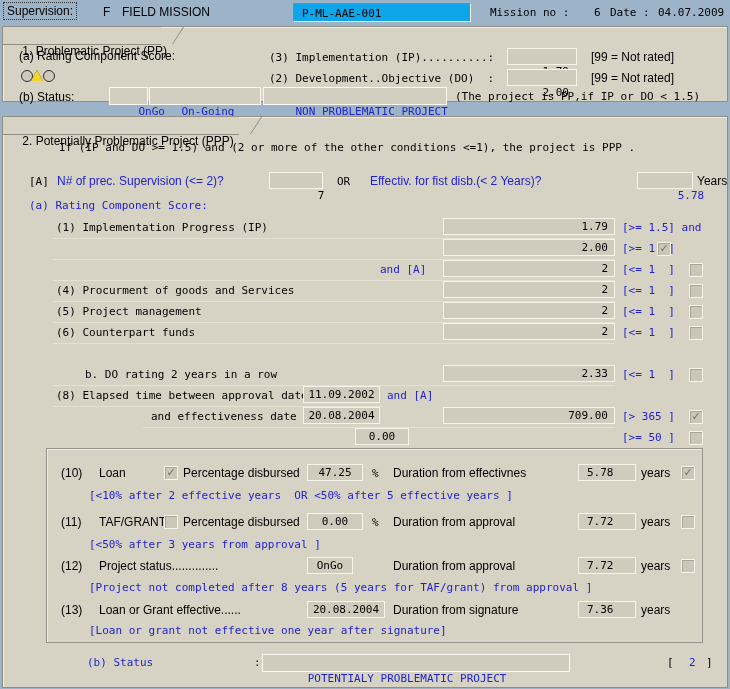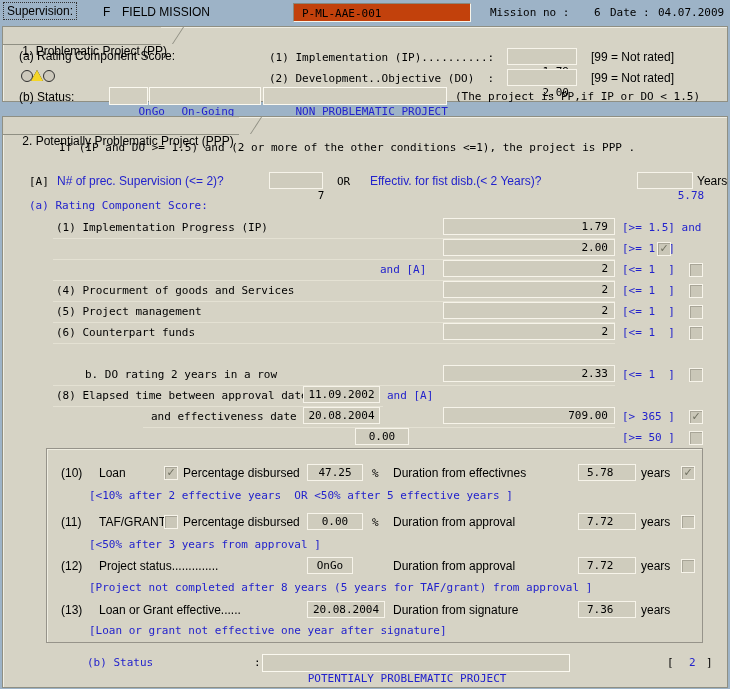--- a/index.html
+++ b/index.html
@@ -25,21 +25,21 @@
   .val.c{text-align:center;}
   .val.l{padding-left:8px;}
   .cellbox{position:absolute;height:18px;background:#d2cfc0;border:1px solid #fbf9f0;
        font-family:"DejaVu Sans Mono",monospace;font-size:11px;line-height:16px;
        color:#2222cc;box-sizing:border-box;padding-left:5px;white-space:pre;}
   .cb{position:absolute;width:14px;height:14px;background:#cac7b8;border:1px solid #f7f4ea;
       box-shadow:inset 1px 1px 0 #a8a597;box-sizing:border-box;text-align:center;}
   .cb span{font-family:"DejaVu Sans",sans-serif;font-size:11px;font-weight:bold;color:#6f6f5f;line-height:12px;display:block;}
   .gbox{position:absolute;border:1px solid #96938a;box-shadow:inset 1px 1px 0 #efede1;}
   .rline{position:absolute;height:1px;background:#e4e1d3;}
-  .sunken{position:absolute;background:#c2410c;box-sizing:border-box;
+  .sunken{position:absolute;background:#0ea5e9;box-sizing:border-box;
       border-top:1px solid #8a887c;border-left:1px solid #8a887c;
       border-bottom:1px solid #f7f4ea;border-right:1px solid #f7f4ea;}
   .circ{position:absolute;width:12px;height:12px;border-radius:50%;background:#cdc9bc;border:1px solid #2f2f2f;box-sizing:border-box;}
   .tri{position:absolute;width:0;height:0;border-left:6px solid transparent;border-right:6px solid transparent;
        border-bottom:11px solid #f5d628;filter:drop-shadow(0 0 0.6px #000);}
   .dotted{border:1px dotted #333;padding:1px 3px;}
 </style>
 </head>
 <body>
 
@@ -62,21 +62,21 @@
   </div>
 
   <span class="abs sans" style="top:22px;left:16px;">(a) Rating Component Score:</span>
 
   <div class="abs" style="top:42px;left:18px;width:40px;height:14px;">
     <span class="circ" style="top:1px;left:0;"></span>
     <span class="tri" style="top:1px;left:10px;"></span>
     <span class="circ" style="top:1px;left:22px;"></span>
   </div>
 
-  <span class="abs mono" style="top:24px;left:266px;">(1) Implementation (IP)..........:</span>
+  <span class="abs mono" style="top:24px;left:266px;">(3) Implementation (IP)..........:</span>
   <div class="val l" style="top:21px;left:504px;width:70px;">
     <span>1.79</span>
   </div>
   <span class="abs sans" style="top:23px;left:588px;">[99 = Not rated]</span>
 
   <span class="abs mono" style="top:45px;left:266px;">(2) Development..Objective (DO)  :</span>
   <div class="val l" style="top:42px;left:504px;width:70px;">
     <span>2.00</span>
   </div>
   <span class="abs sans" style="top:44px;left:588px;">[99 = Not rated]</span>

